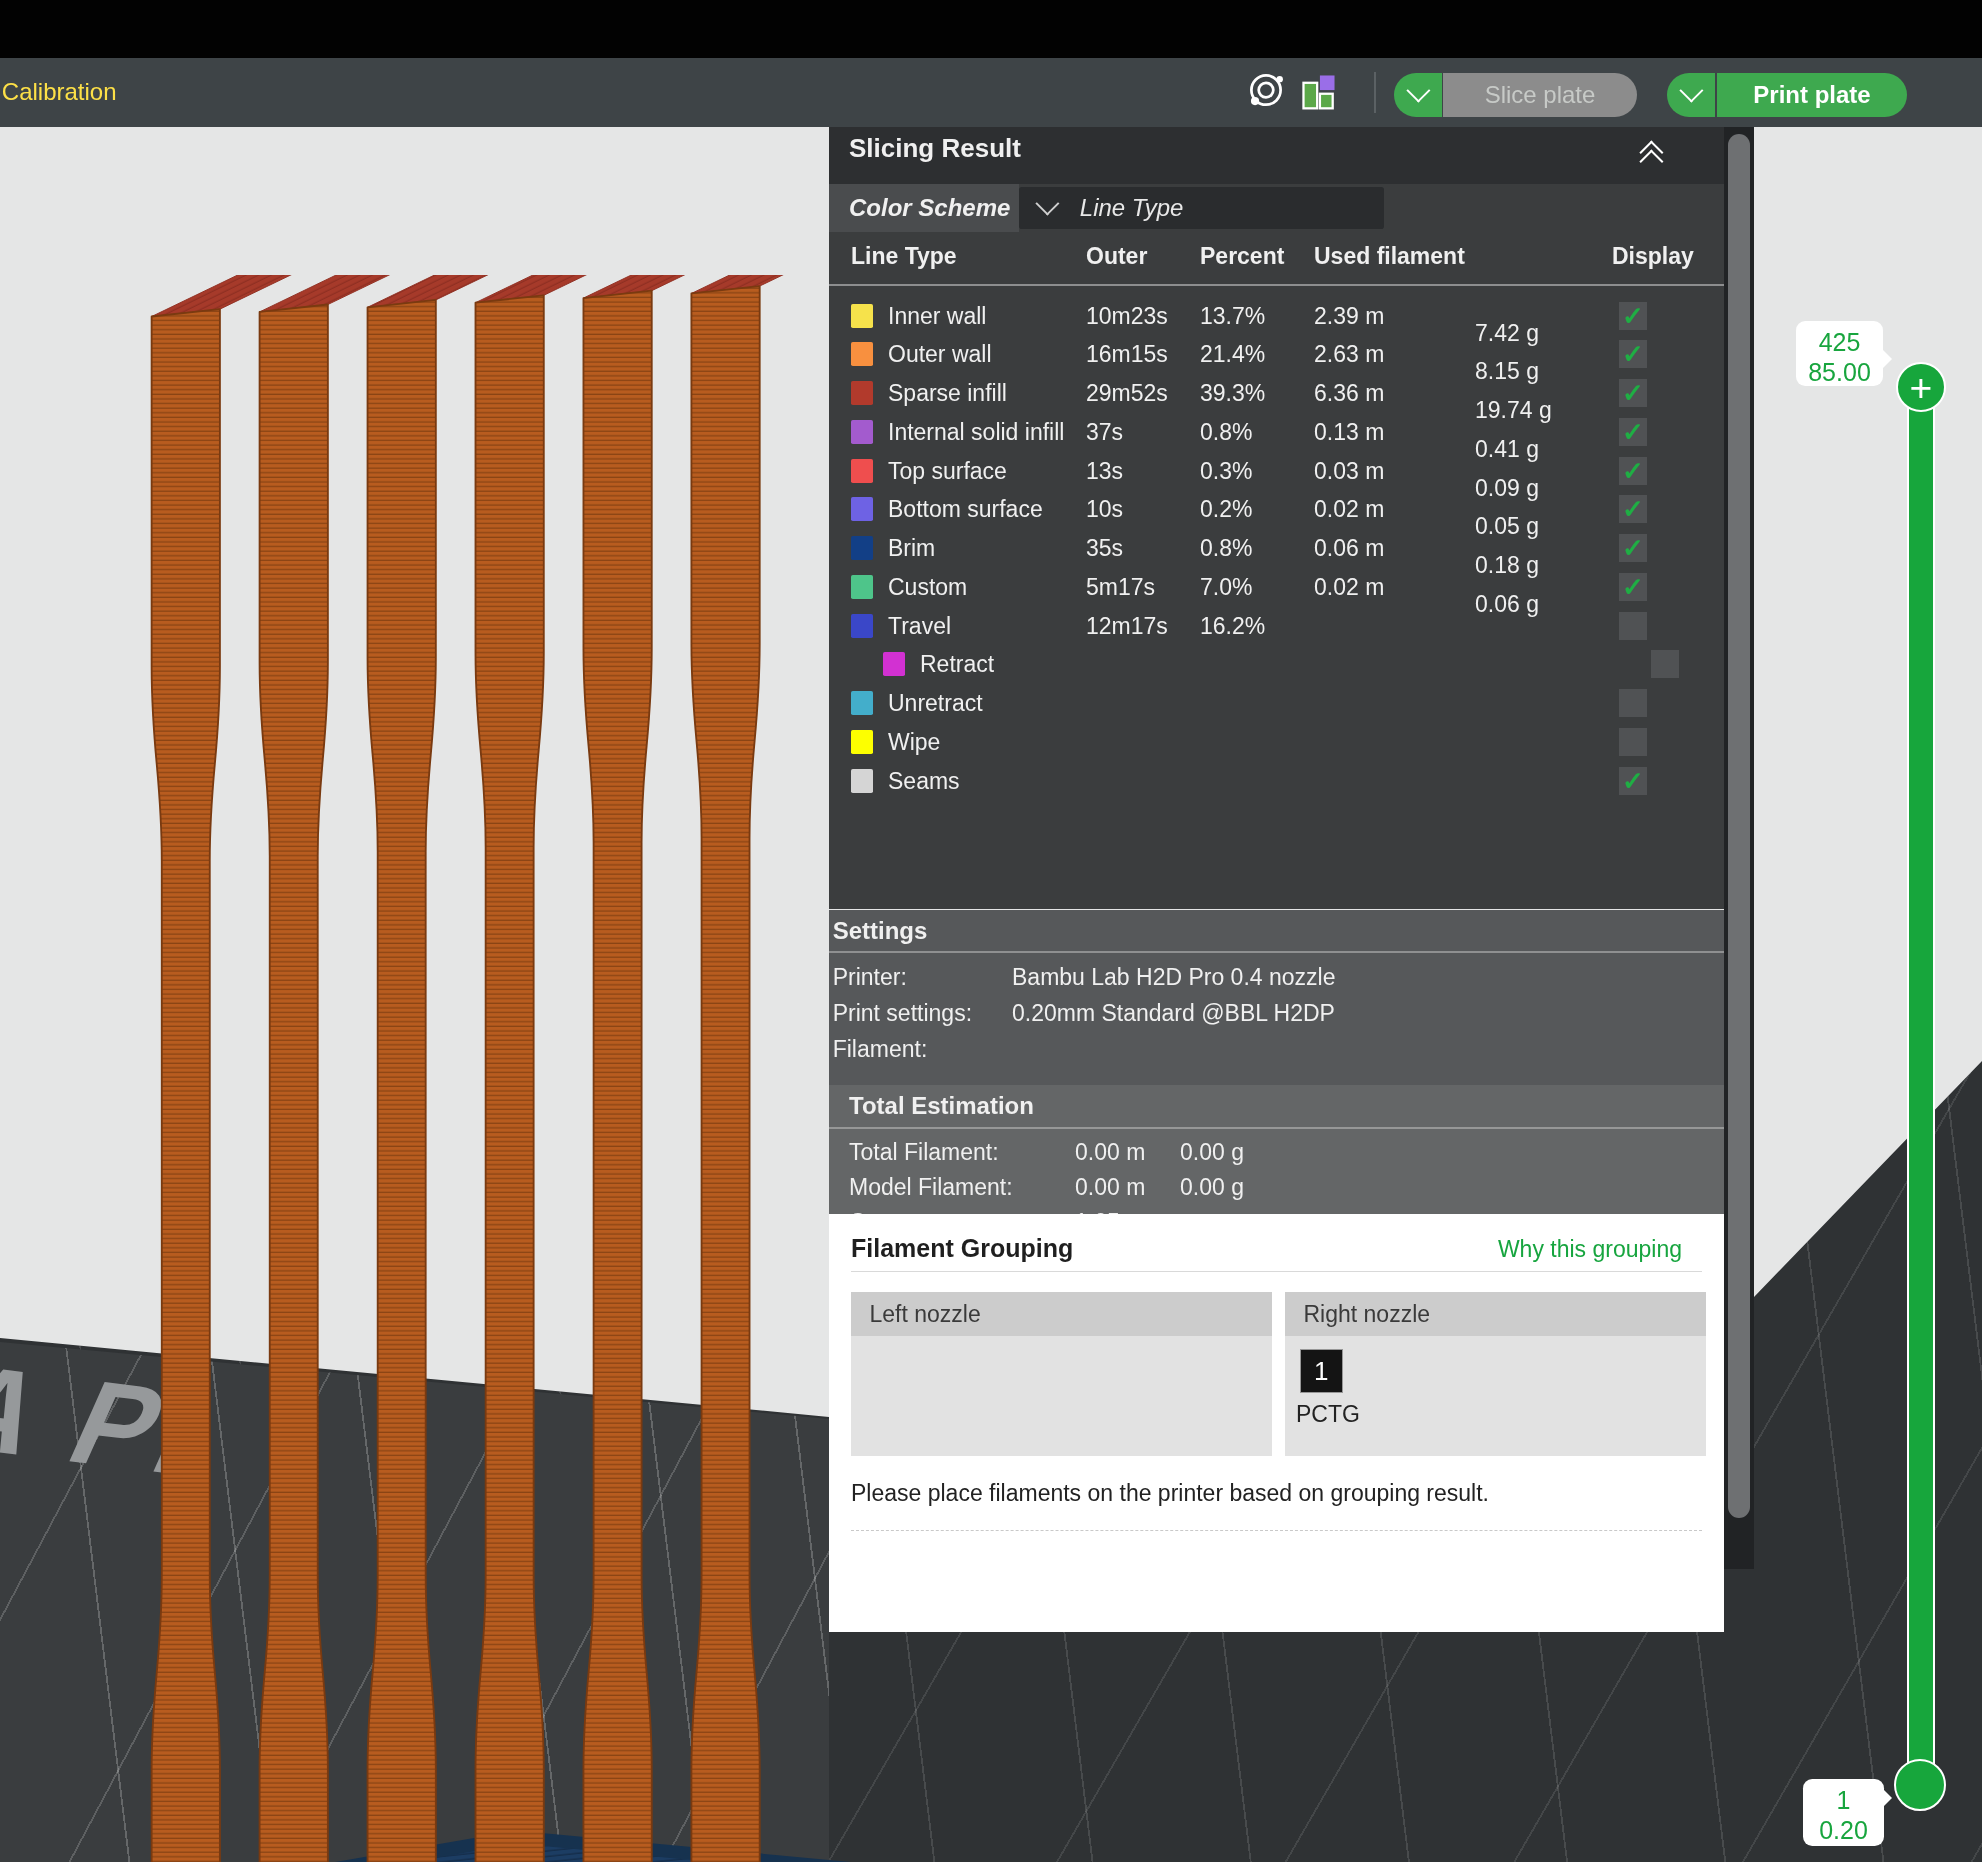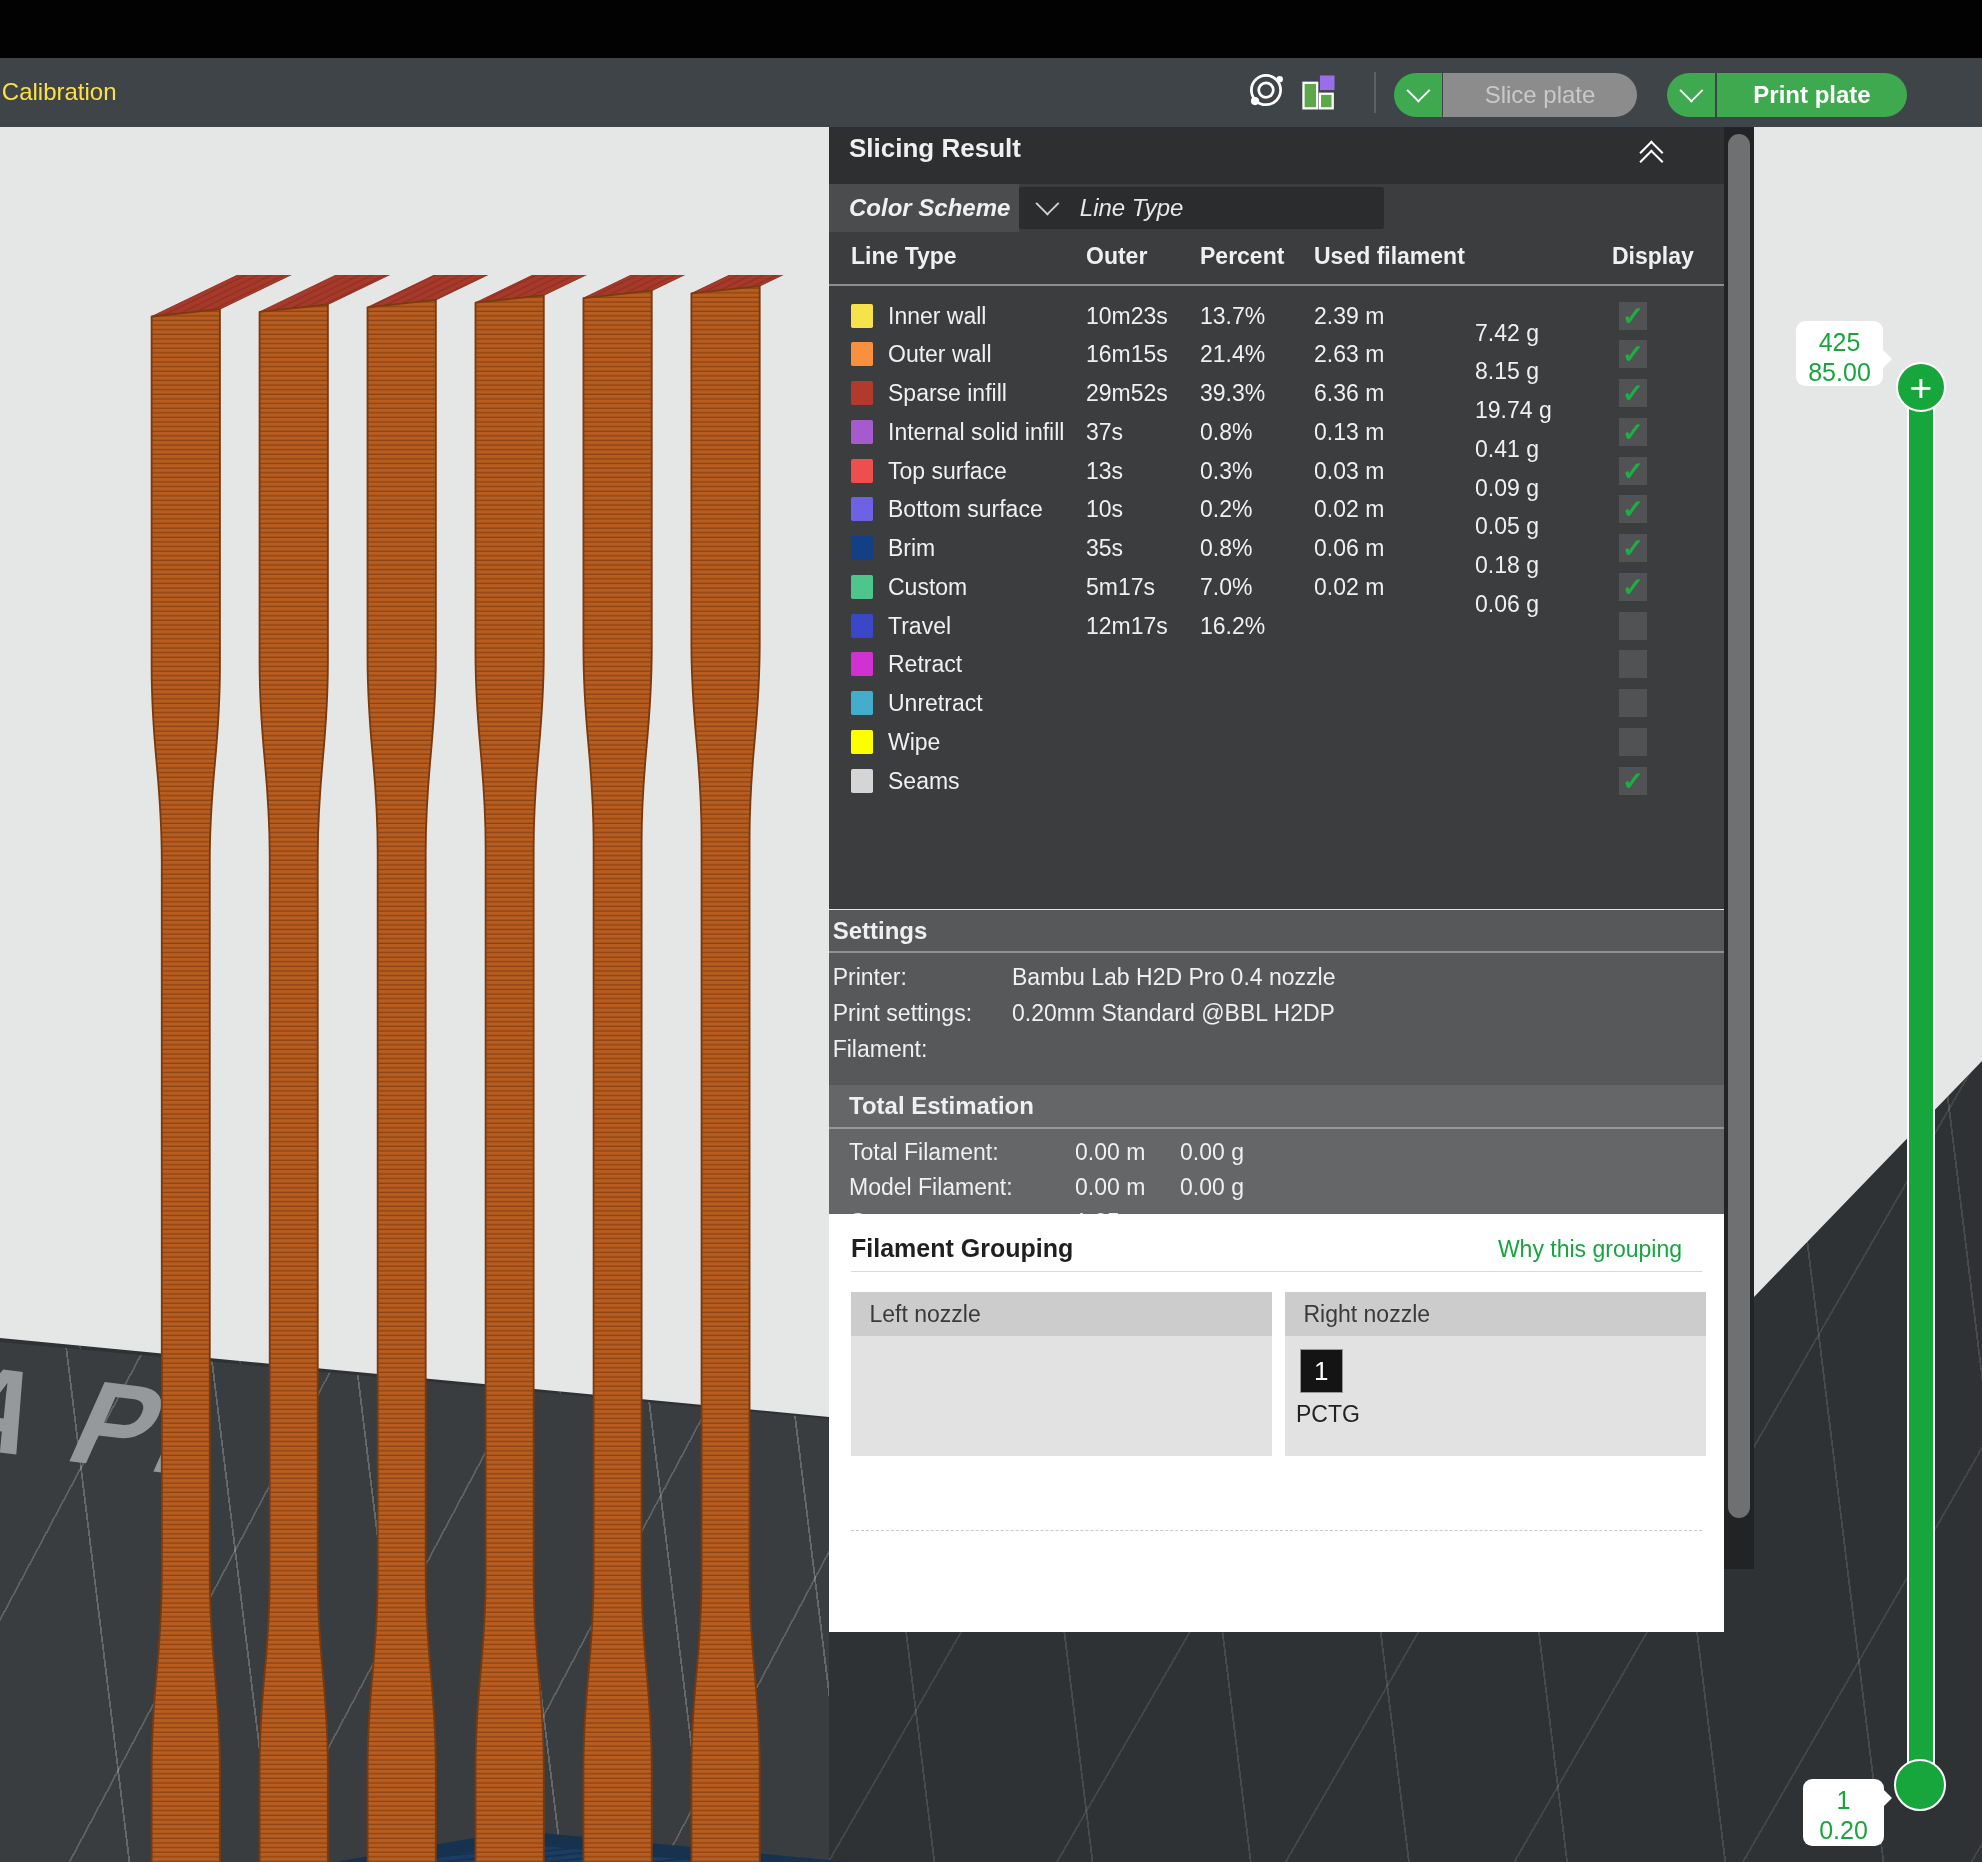--- a/index.html
+++ b/index.html
@@ -307,21 +307,21 @@
               <span class="mark">✓</span>
             </div>
           </div>
           <div class="lt-row" style="top: 375px;">
             <div class="lt-chip" style="background: rgb(58, 71, 200);"></div>
             <div class="lt-label">Travel</div>
             <div class="lt-time">12m17s</div>
             <div class="lt-pct">16.2%</div>
             <div class="lt-cb"></div>
           </div>
-          <div class="lt-row" style="top: 413px;">
+          <div class="lt-row" style="top: 413px; margin-left: 32px;">
             <div class="lt-chip" style="background: rgb(210, 49, 210);"></div>
             <div class="lt-label">Retract</div>
             <div class="lt-cb"></div>
           </div>
           <div class="lt-row" style="top: 452px;">
             <div class="lt-chip" style="background: rgb(67, 174, 203);"></div>
             <div class="lt-label">Unretract</div>
             <div class="lt-cb"></div>
           </div>
           <div class="lt-row" style="top: 491px;">
@@ -399,20 +399,21 @@
           <span>Left nozzle</span>
         </div>
       </div>
       <div id="nozzle-right" class="nozzle-box">
         <div class="nozzle-head">
           <span>Right nozzle</span>
         </div>
         <div id="fil-chip">1</div>
         <div id="fil-chip-label">PCTG</div>
       </div>
+      <div id="grp-note" class="abs">Please place filaments on the printer based on grouping result.</div>
       <div id="grp-dash" class="abs"></div>
     </div>
 
     <div id="scroll-track" class="abs">
       <div id="scroll-thumb" class="abs"></div>
     </div>
   </div>
 
   <div id="slider-track" class="abs slider-el"></div>
   <div id="handle-top" class="abs slider-el slider-handle">+</div>

